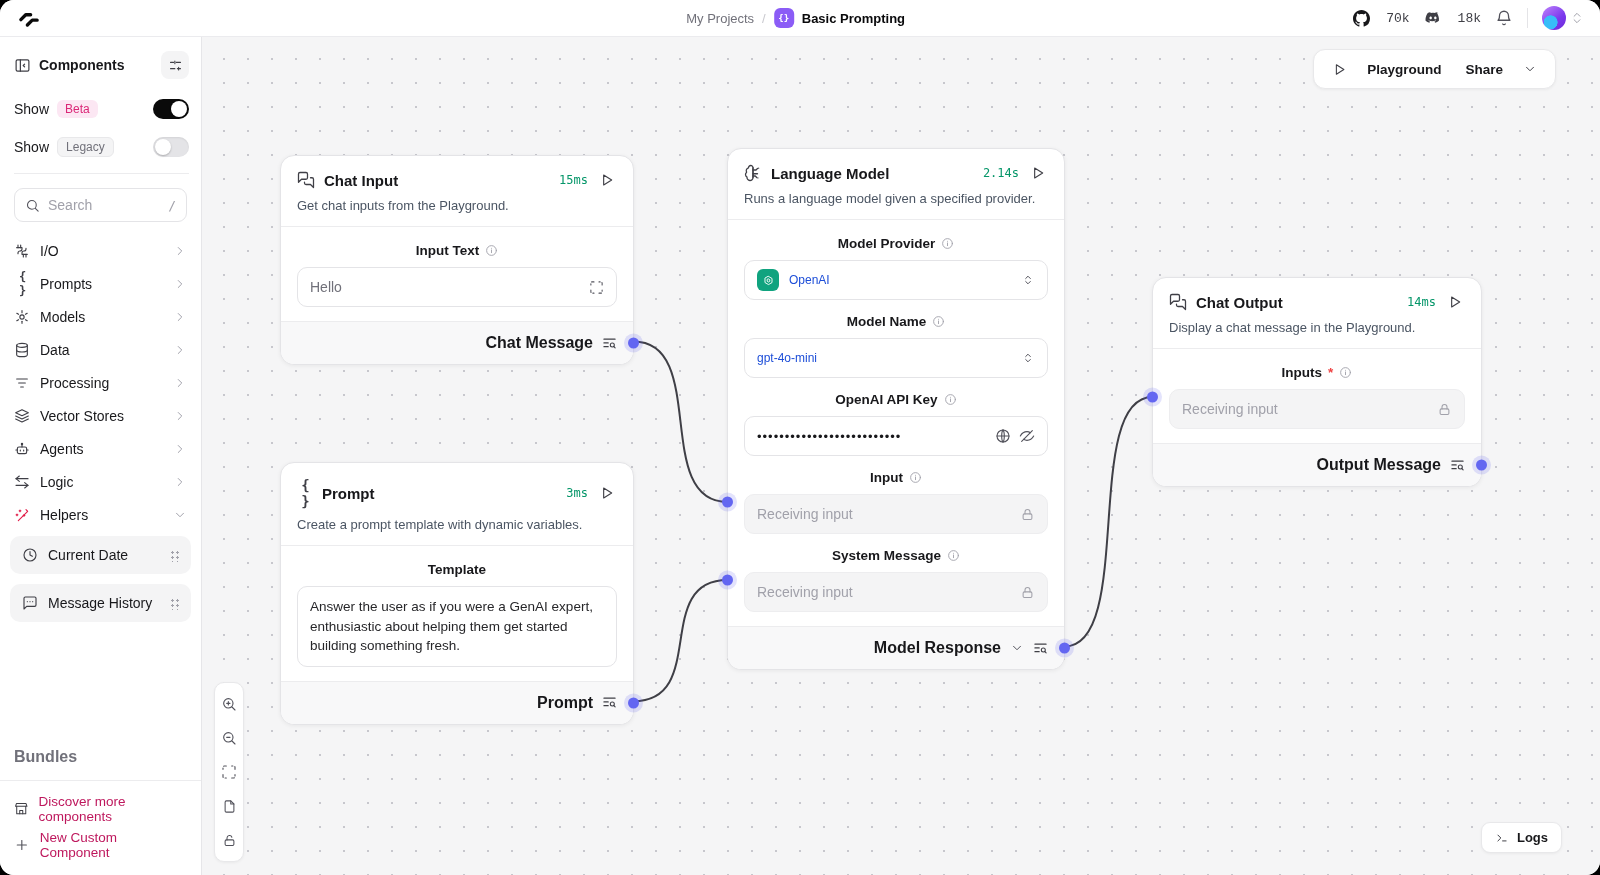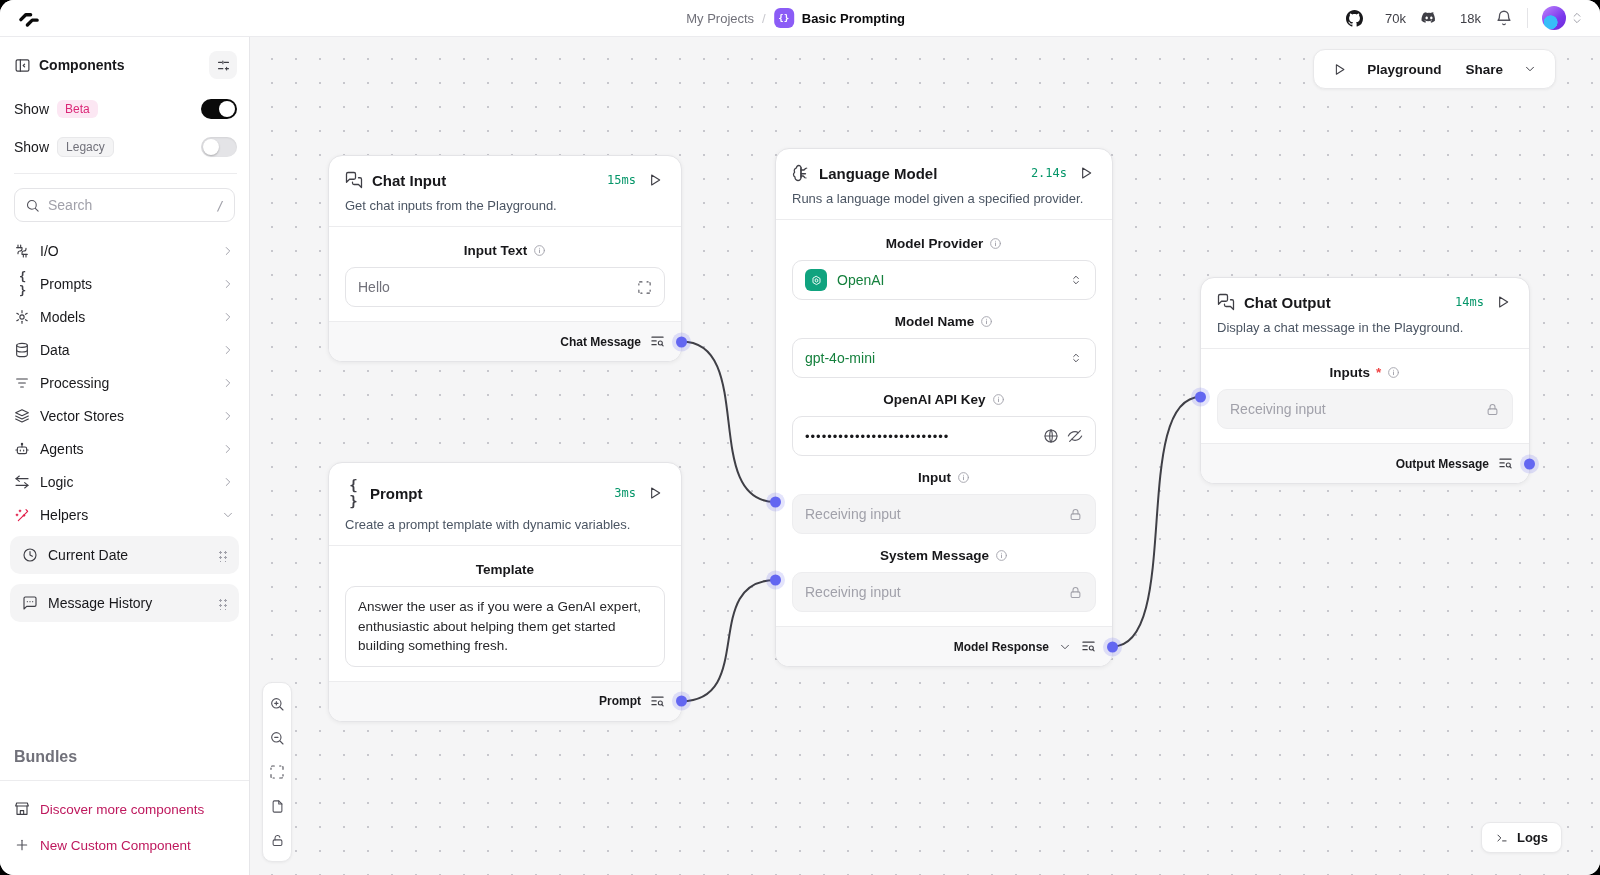--- a/index.html
+++ b/index.html
@@ -13,32 +13,32 @@
   .logo { display:flex; align-items:center; }
   .breadcrumb { position:absolute; left:50%; top:0; height:100%; transform:translateX(-52%);
                 display:flex; align-items:center; gap:8px; font-size:13px; }
   .crumb-muted { color:#71717a; }
   .crumb-sep { color:#c9c9cf; }
   .flow-icon { width:20px; height:20px; border-radius:6px; background:#8b5cf6; color:#fff;
                display:flex; align-items:center; justify-content:center;
                font-family:"DejaVu Sans Mono", monospace; font-size:9px; font-weight:bold; }
   .crumb-current { font-weight:700; color:#09090b; }
   .topbar-right { margin-left:auto; display:flex; align-items:center; gap:14px; }
-  .stat { display:flex; align-items:center; gap:22px; font-size:13px; color:#3f3f46; cursor:pointer; }
+  .stat { display:flex; align-items:center; gap:16px; font-size:13px; color:#3f3f46; cursor:pointer;font-family:Liberation Mono, monospace; }
   .v-divider { width:1px; height:20px; background:#e4e4e7; }
   .avatar { width:24px; height:24px; border-radius:50%;
             background: radial-gradient(circle at 36% 68%, #38bdf8 0 30%, rgba(56,189,248,0) 32%),
                         linear-gradient(140deg,#c084fc 0%, #7c3aed 60%, #6d28d9 100%); }
   .acct { display:flex; align-items:center; gap:4px; cursor:pointer; }
 
   
   .main { flex:1; display:flex; min-height:0; }
 
   
-  .sidebar { width:250px; background:#fff; border-right:1px solid #e6e6e9; display:flex;
+  .sidebar { width:202px; background:#fff; border-right:1px solid #e6e6e9; display:flex;
              flex-direction:column; z-index:20; }
   .sb-top { padding:12px 12px 0 14px; }
   .sb-header { display:flex; align-items:center; gap:8px; height:32px; }
   .sb-title { font-size:14px; font-weight:700; flex:1; }
   .icon-btn { width:28px; height:28px; border-radius:8px; background:#f4f4f5; border:none;
               display:flex; align-items:center; justify-content:center; cursor:pointer; }
   .toggle-row { display:flex; align-items:center; gap:8px; margin-top:18px; }
   .toggle-row .lbl { font-size:14px; color:#18181b; }
   .badge { font-size:12px; padding:2px 8px; border-radius:6px; }
   .badge.beta { background:#fce7f3; color:#db2777; }
@@ -92,32 +92,32 @@
   .field { position:relative; }
   .field-label { display:flex; align-items:center; gap:6px; margin:14px 0 9px; font-size:13.5px;
                  font-weight:600; color:#18181b;justify-content:center; }
   .req { color:#ef4444; }
   .text-input { position:relative; height:40px; border:1px solid #e4e4e7; border-radius:10px;
                 display:flex; align-items:center; gap:8px; padding:7px 12px; background:#fff; cursor:text; }
   .input-value { flex:1; font-size:14px; color:#71717a; white-space:nowrap; overflow:hidden; }
   .input-value.dark { color:#18181b; letter-spacing:1px; font-size:13px; }
   .select-box { height:40px; border:1px solid #e4e4e7; border-radius:10px; display:flex;
                 align-items:center; gap:10px; padding:0 12px; background:#fff; cursor:pointer; }
-  .select-value { flex:1; font-size:14px; color:#15803d; }
+  .select-value { flex:1; font-size:12px; color:#1d4ed8; }
   .openai-chip { width:22px; height:22px; border-radius:6px; background:#10a37f; display:flex;
                  align-items:center; justify-content:center; }
   .disabled-input { height:40px; background:#f4f4f5; border:1px solid #ededef; border-radius:10px;
                     display:flex; align-items:center; gap:8px; padding:0 12px; }
   .disabled-input .input-value { color:#a1a1aa; }
   .textarea-box { border:1px solid #e4e4e7; border-radius:10px; padding:10px 12px; font-size:13.5px;
                   line-height:1.45; color:#27272a; background:#fff; cursor:text; }
   .node-footer { position:relative; background:#f8f8f9; border-top:1px solid #ececee;
                  border-radius:0 0 13px 13px; padding:12px 16px; display:flex; align-items:center;
                  justify-content:flex-end; gap:9px; }
-  .out-label { font-size:12px; font-weight:600; color:#18181b; }
+  .out-label { font-size:16px; font-weight:600; color:#18181b; }
   .handle { position:absolute; width:11px; height:11px; border-radius:50%; background:#6366f1;
             box-shadow:0 0 0 4px rgba(99,102,241,.18); z-index:3; cursor:crosshair; }
   .handle.out { right:-6px; top:50%; transform:translateY(-50%); }
   .handle.in { left:-22px; top:50%; transform:translateY(-50%); }
 
   
   .play-share { position:absolute; top:12px; right:44px; height:40px; background:#fff;
                 border:1px solid #e8e8ea; border-radius:12px; box-shadow:0 1px 3px rgba(0,0,0,.05);
                 display:flex; align-items:center; padding:0 6px; z-index:10; }
   .ps-btn { display:flex; align-items:center; gap:20px; border:none; background:none; cursor:pointer;

